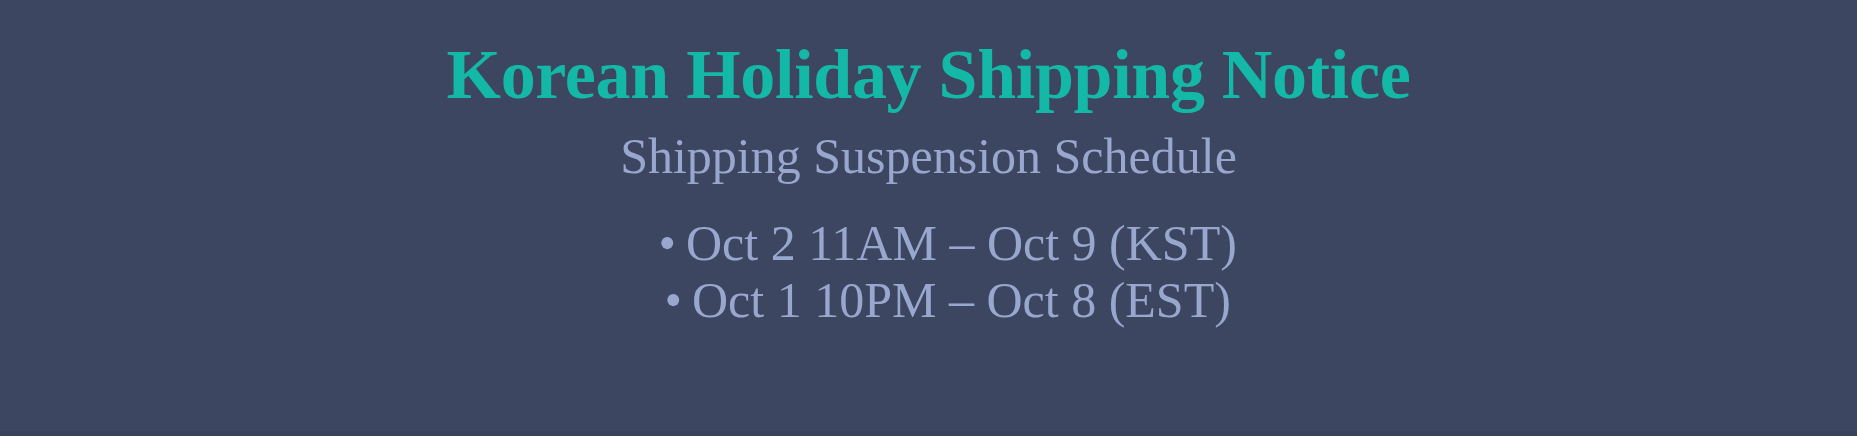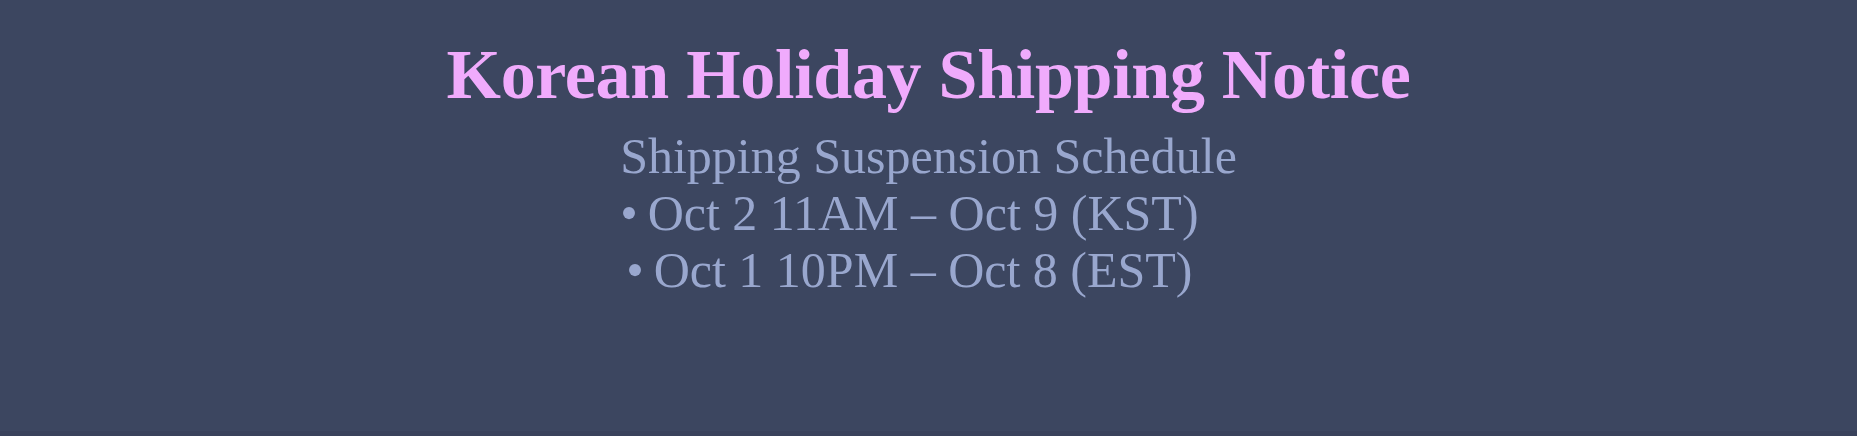--- a/index.html
+++ b/index.html
@@ -27,32 +27,33 @@
     align-items: center;
     padding-top: 38px;
   }
 
   .notice-title {
     font-family: "Liberation Serif", "DejaVu Serif", serif;
     font-weight: bold;
     font-size: 70px;
     line-height: 1.06;
     letter-spacing: -0.3px;
-    color: #f0abfc;
+    color: #14b8a6;
     text-align: center;
     white-space: nowrap;
     margin: 0;
     padding: 0;
   }
 
   .notice-body {
     margin-top: 16px;
     display: flex;
     flex-direction: column;
-    align-items: flex-start;
+    align-items: flex-end;
+    gap: 30px;
   }
 
   .notice-subtitle {
     font-family: "Liberation Serif", "DejaVu Serif", serif;
     font-weight: normal;
     font-size: 50px;
     line-height: 1.14;
     color: #99a7ce;
     text-align: center;
     white-space: nowrap;

